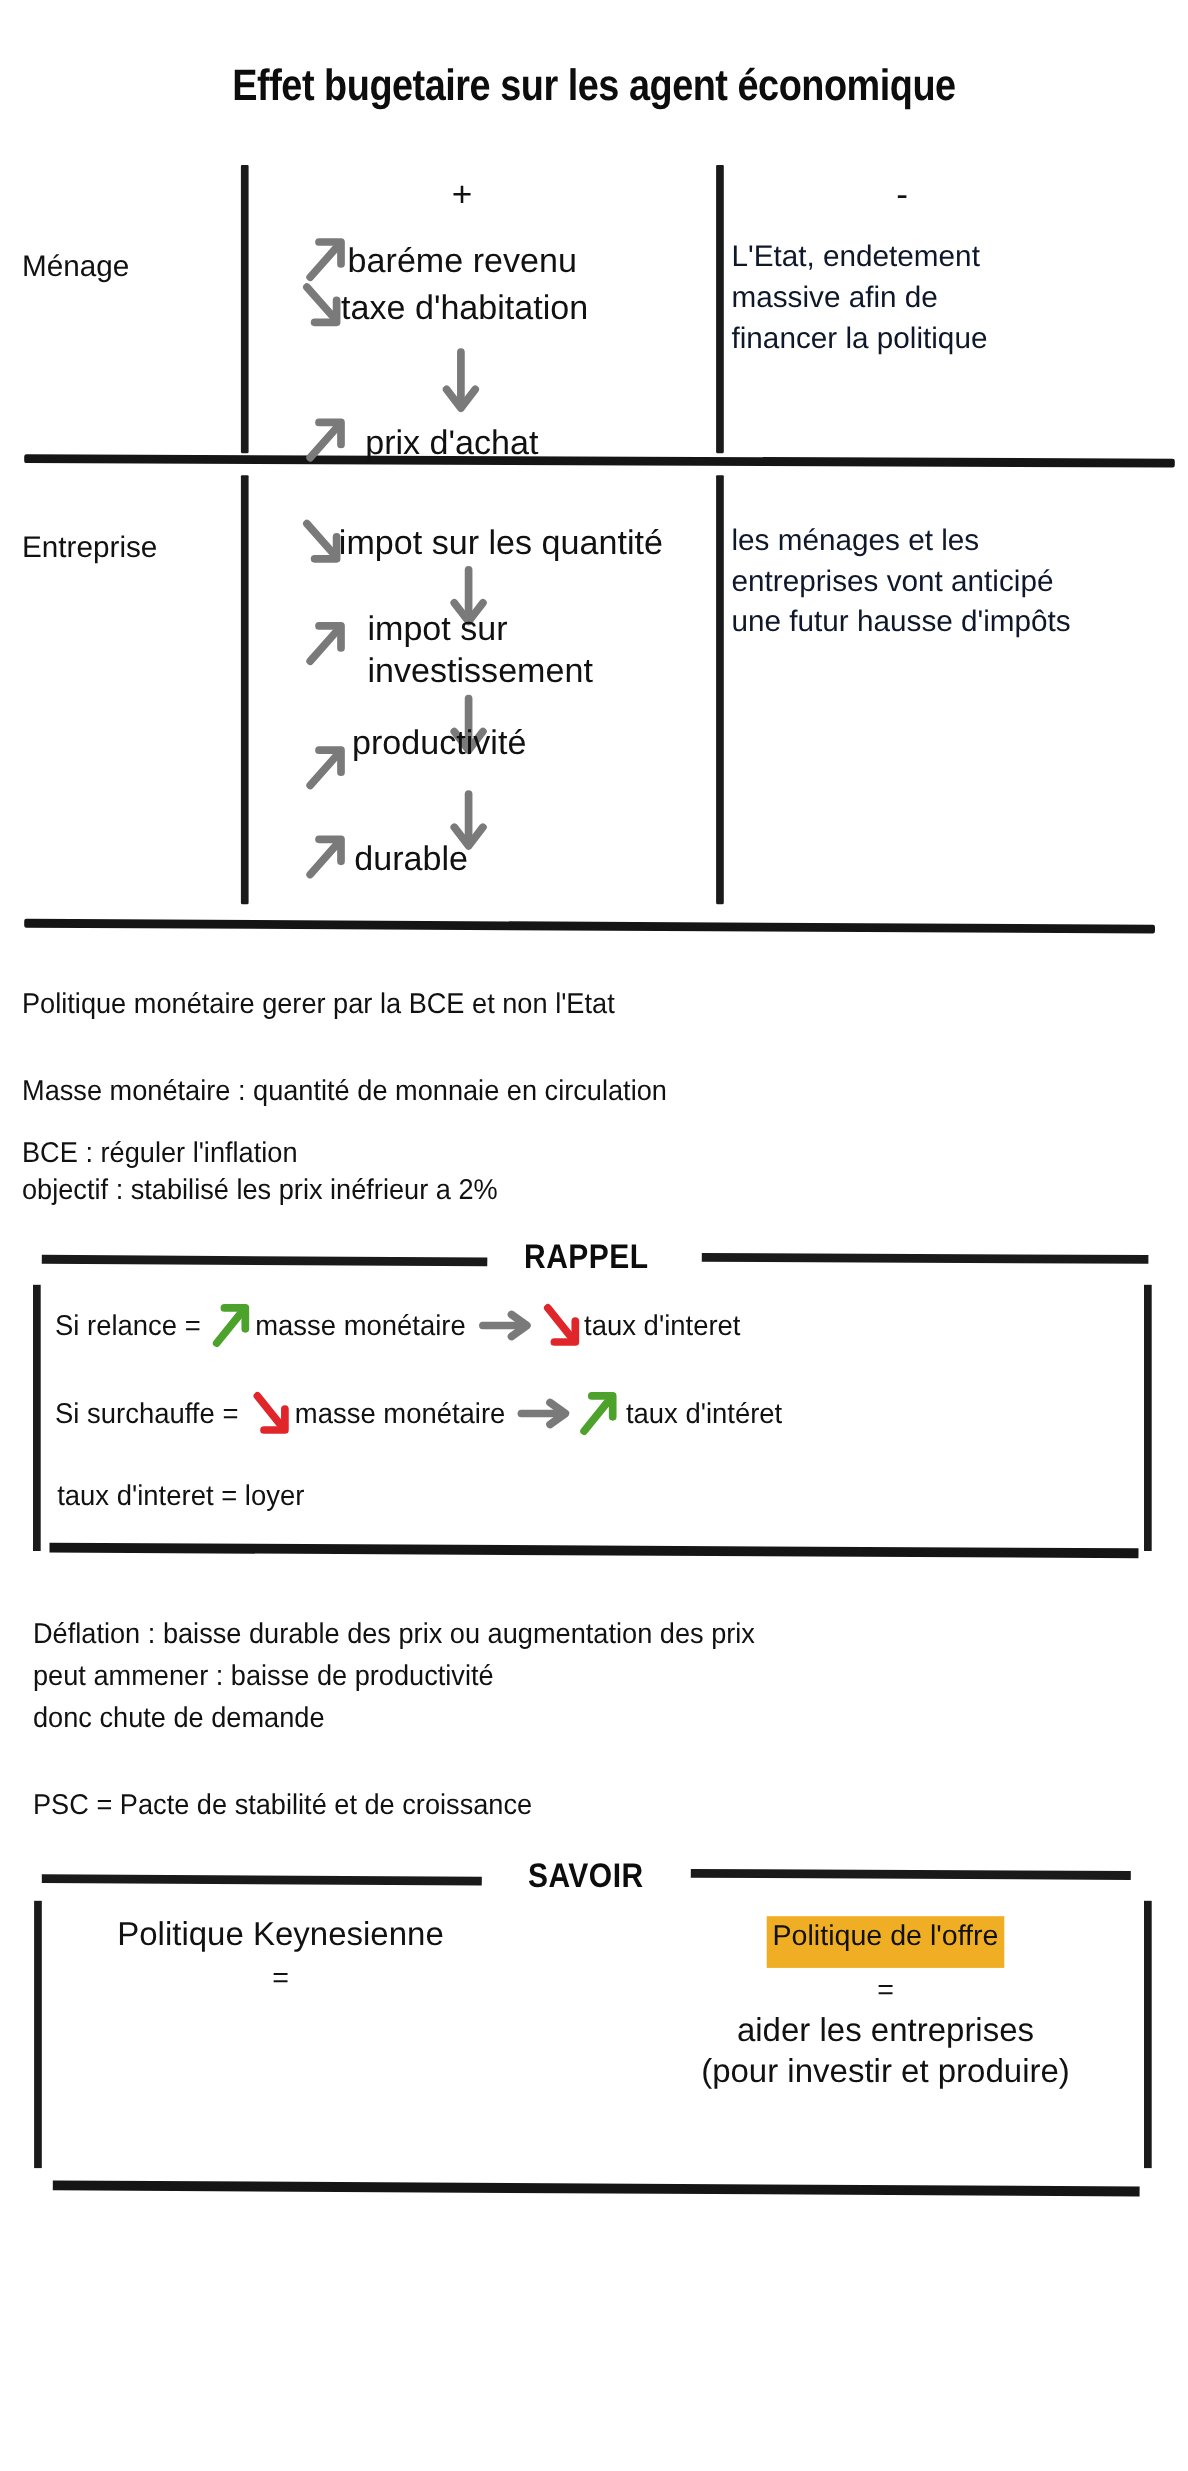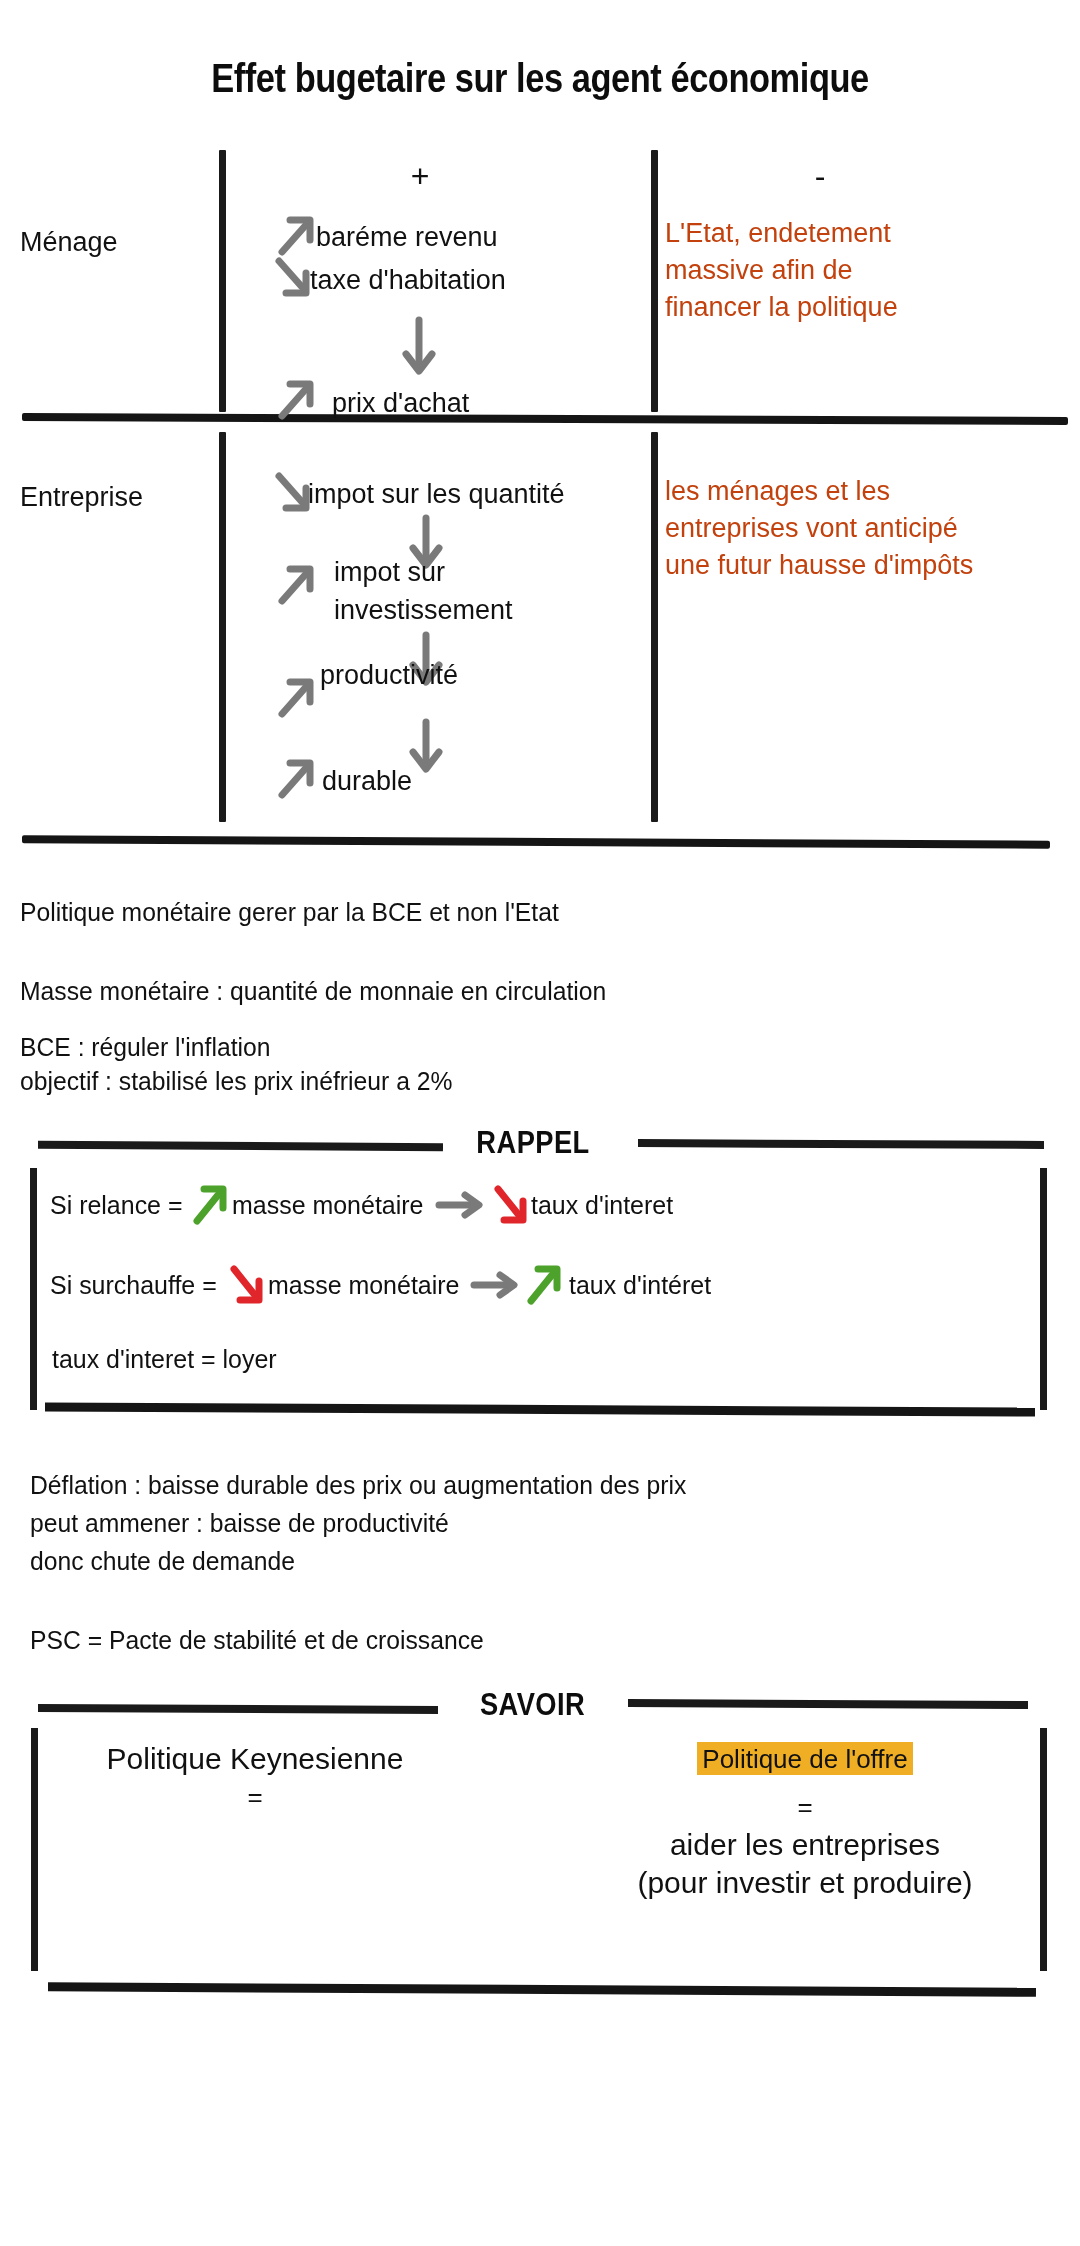--- a/index.html
+++ b/index.html
@@ -50,21 +50,21 @@
     background: #151515;
     border-radius: 2px;
   }
   .hrule.skew { transform: rotate(0.22deg); }
   .hrule.skewneg { transform: rotate(0.30deg); }
 
   .cell-text {
     position: absolute;
     font-size: 27px;
     line-height: 37px;
-    color: #c2410c;
+    color: #0f172a;
     white-space: pre-line;
   }
   .rowlabel {
     position: absolute;
     font-size: 27px;
     color: #111;
   }
   .signhdr {
     position: absolute;
     font-size: 32px;
@@ -78,21 +78,21 @@
     display: inline-block;
     line-height: 1;
     color: #7a7a7a;
     font-weight: bold;
     user-select: none;
   }
   .arrow svg { display: block; }
 
   .itemtext {
     position: absolute;
-    font-size: 27px;
+    font-size: 31px;
     line-height: 34px;
     color: #111;
     white-space: pre-line;
   }
 
   
   .para {
     position: absolute;
     font-size: 26px;
     line-height: 34px;
@@ -130,21 +130,21 @@
   .box-line {
     position: absolute;
     font-size: 26px;
     color: #111;
     white-space: nowrap;
     transform: scaleX(0.96);
     transform-origin: left center;
   }
   .hl {
     background: #efae24;
-    padding: 2px 5px 1px 5px;
+    padding: 2px 5px 15px 5px;
   }
   .savoir-col {
     position: absolute;
     font-size: 30px;
     line-height: 38px;
     text-align: center;
     color: #111;
     white-space: pre-line;
   }
   .eqsign { font-size: 26px; }

